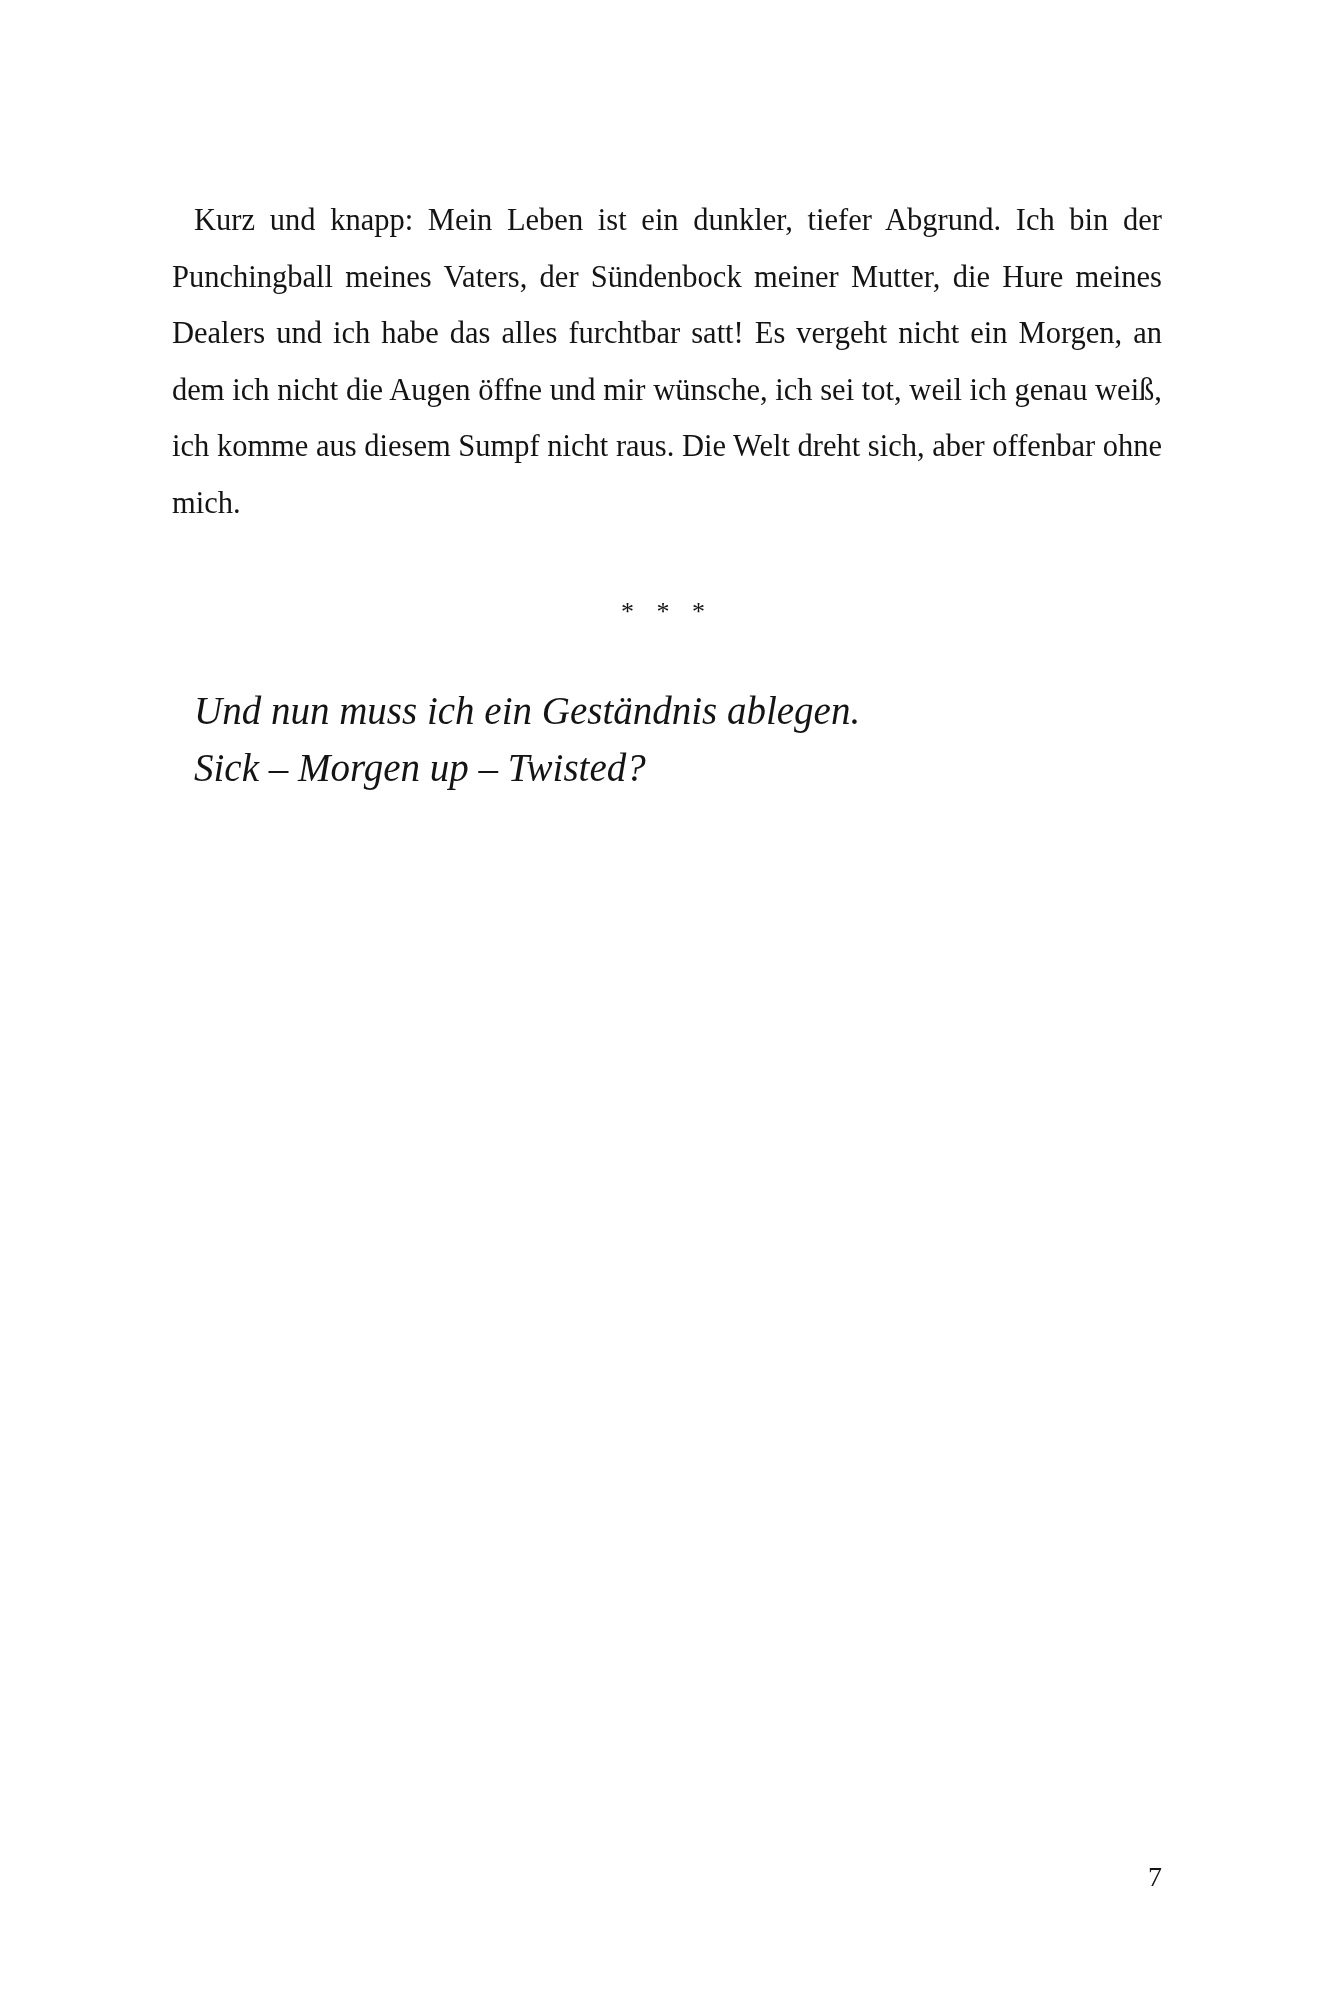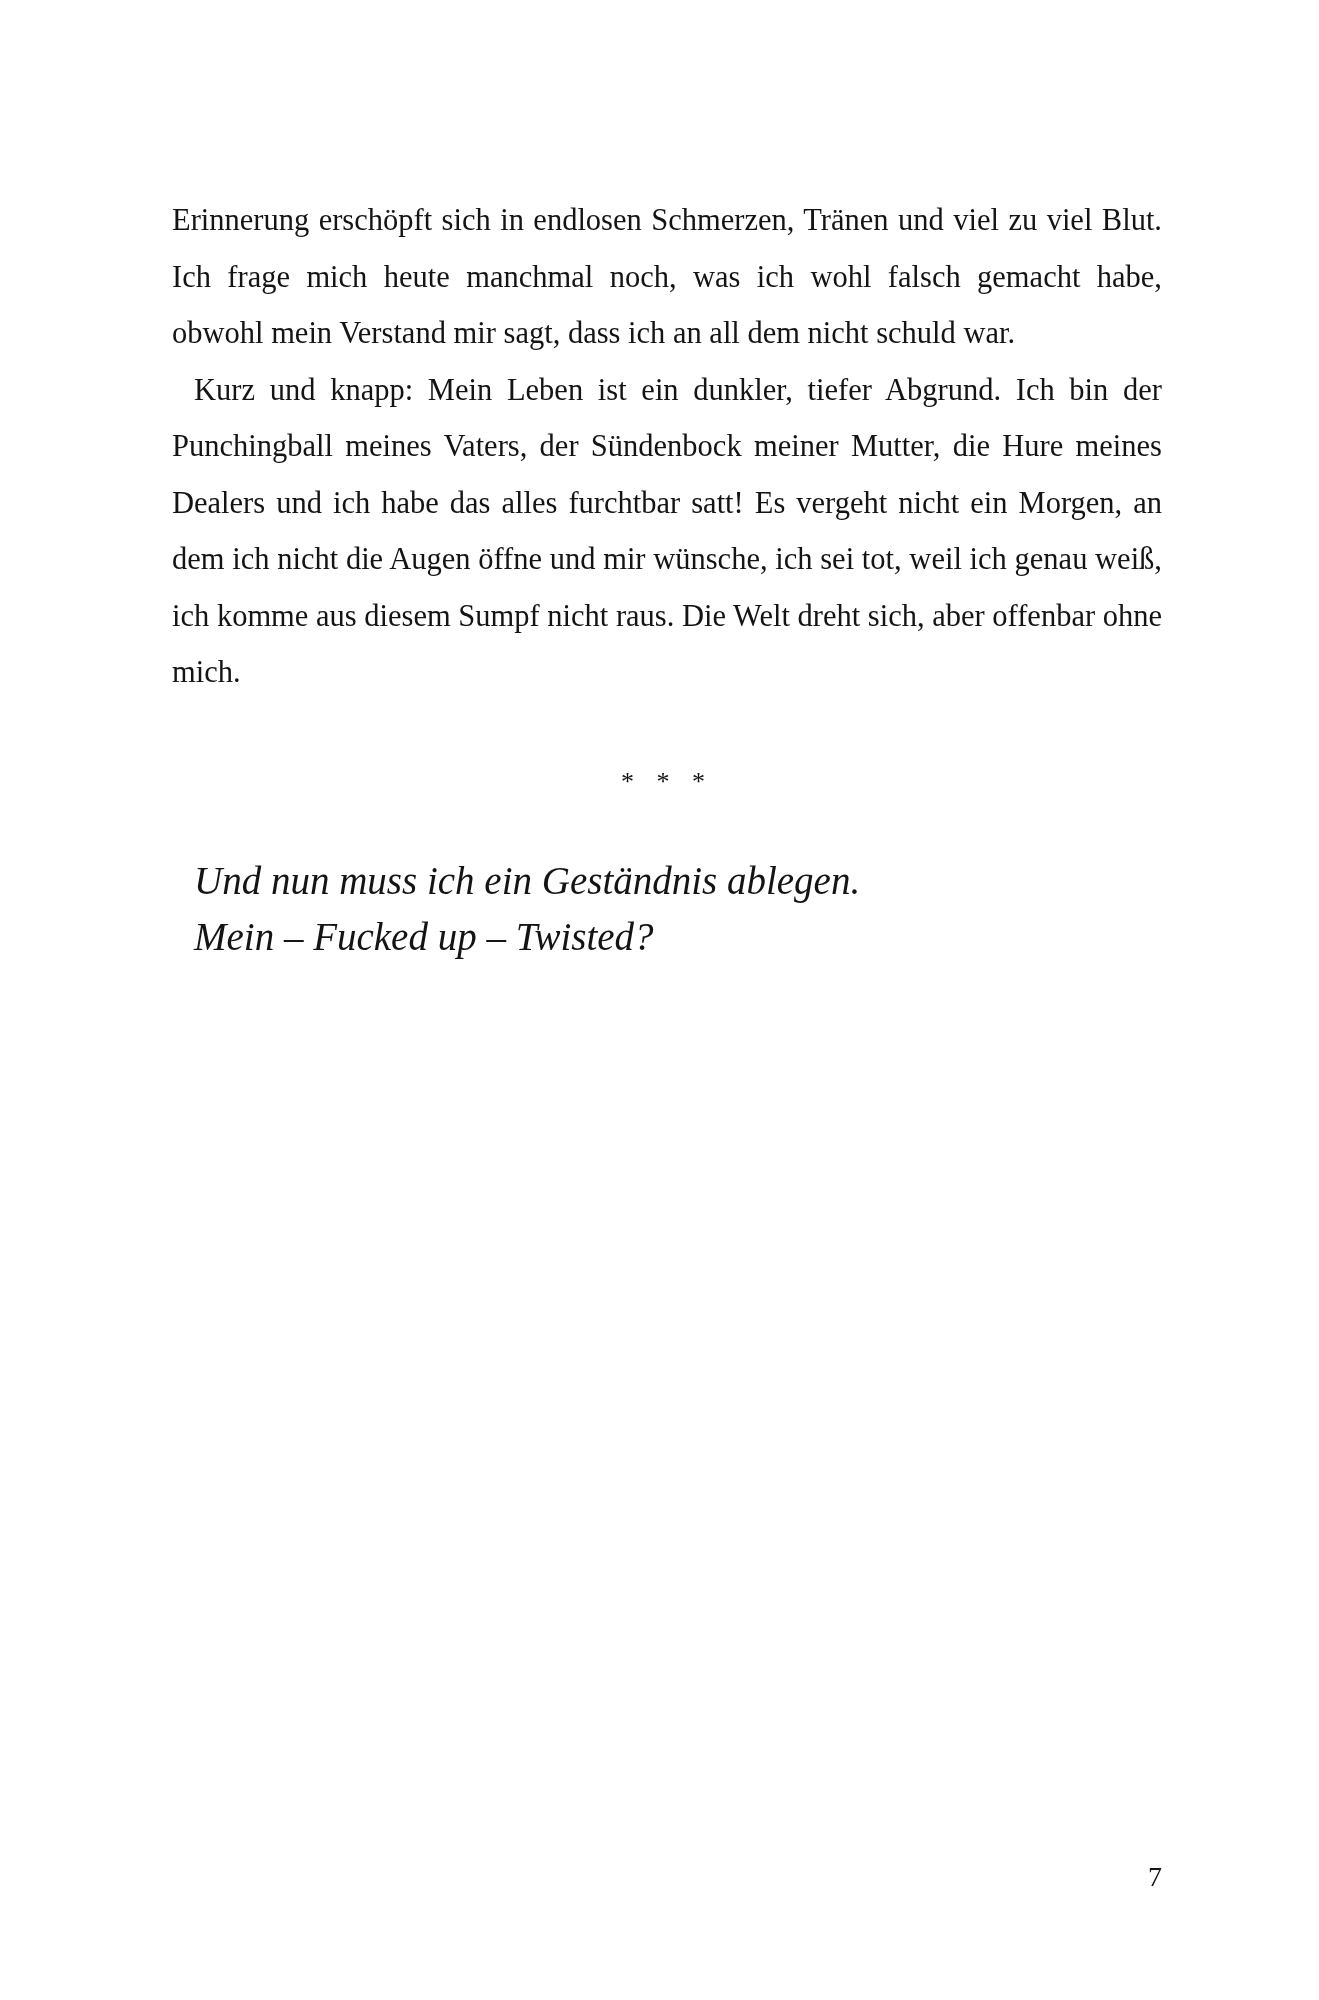--- a/index.html
+++ b/index.html
@@ -67,28 +67,27 @@
     text-align: right;
   }
 </style>
 </head>
 <body>
 
 <div class="page">
 
   <div class="text-block">
 
-    <p class="first">Erinnerung erschöpft sich in endlosen Schmerzen, Tränen und viel zu viel Blut. Ich frage mich heute manchmal noch, was ich wohl falsch gemacht habe, obwohl mein Verstand mir sagt, dass ich an all dem nicht schuld war.</p>
 
     <p class="indent">Kurz und knapp: Mein Leben ist ein dunkler, tiefer Abgrund. Ich bin der Punchingball meines Vaters, der Sündenbock meiner Mutter, die Hure meines Dealers und ich habe das alles furchtbar satt! Es vergeht nicht ein Morgen, an dem ich nicht die Augen öffne und mir wünsche, ich sei tot, weil ich genau weiß, ich komme aus diesem Sumpf nicht raus. Die Welt dreht sich, aber offenbar ohne mich.</p>
 
     <div class="sep">* * *</div>
 
     <div class="italic-block">
       <p class="indent">Und nun muss ich ein Geständnis ablegen.</p>
-      <p class="indent">Mein – Fucked up – Twisted?</p>
+      <p class="indent">Sick – Morgen up – Twisted?</p>
     </div>
 
   </div>
 
   <div class="folio">7</div>
 
 </div>
 
 </body></html>

